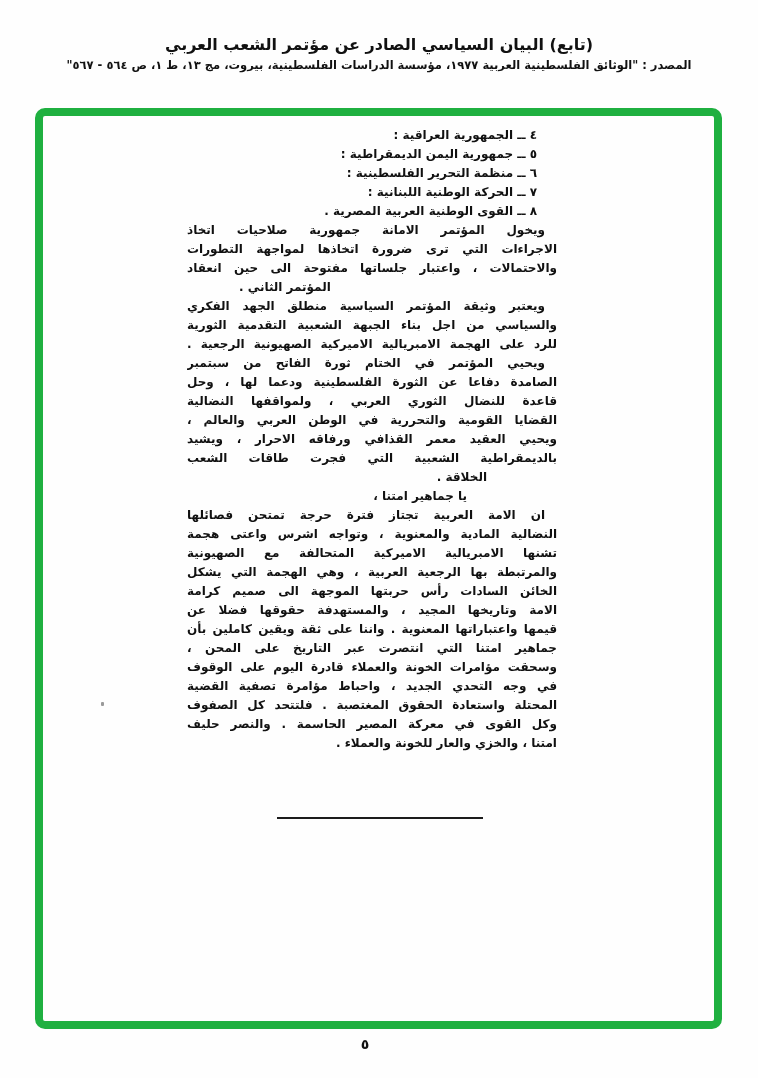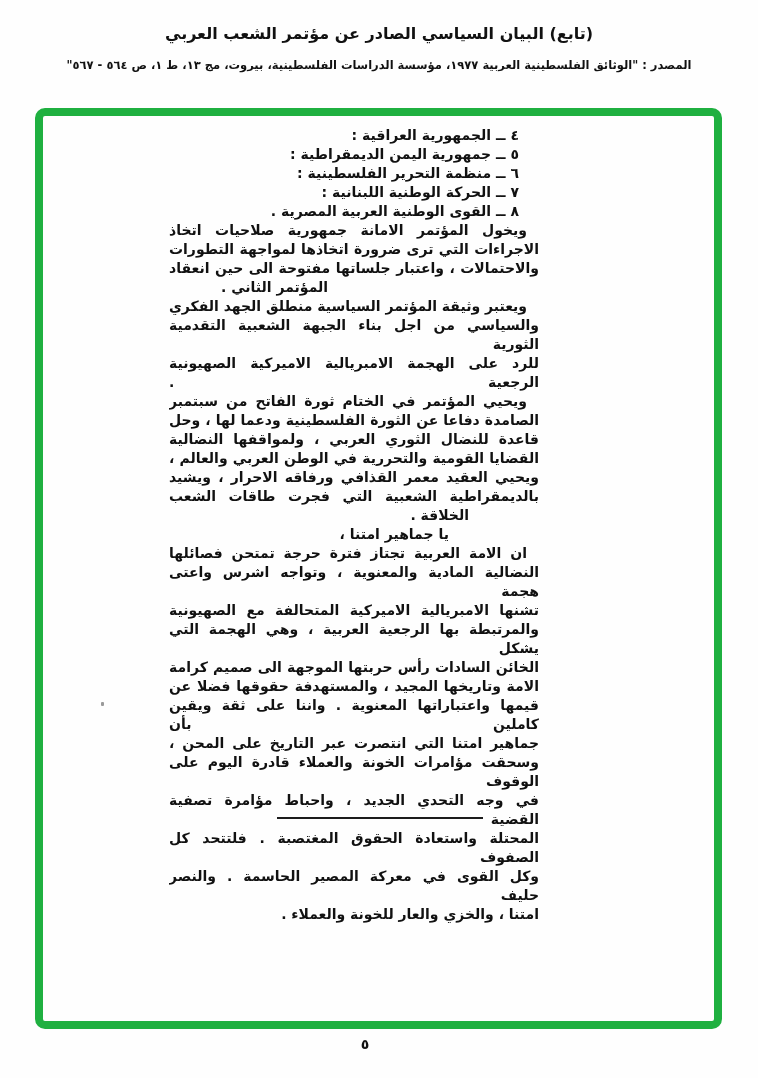--- a/index.html
+++ b/index.html
@@ -3,41 +3,41 @@
 <meta charset="utf-8">
 <style>
   html,body{margin:0;padding:0;}
   .page{
     position:relative; width:758px; height:1078px;
     background:#fefefe; overflow:hidden;
     font-family:"DejaVu Sans", sans-serif;
     color:#111;
   }
   .doc-title{
-    position:absolute; top:24px; left:0; width:758px;
+    position:absolute; top:35px; left:0; width:758px;
     text-align:center; direction:rtl;
     font-size:16px; font-weight:bold; letter-spacing:0;
   }
   .doc-source{
     position:absolute; top:58px; left:0; width:758px;
     text-align:center; direction:rtl;
     font-size:11.5px; font-weight:bold;
   }
   .frame{
     position:absolute; left:35px; top:108px;
     width:687px; height:921px;
     box-sizing:border-box;
     border:8px solid #1fb040;
     border-radius:10px;
     background:transparent;
   }
   .textcol{
-    position:absolute; left:169px; top:126px; width:370px;
+    position:absolute; left:187px; top:126px; width:370px;
     direction:rtl;
-    font-size:14px; font-weight:bold; line-height:19px;
+    font-size:12px; font-weight:bold; line-height:19px;
   }
   .ln{ width:370px; box-sizing:border-box; overflow:hidden; white-space:normal; }
   .a-list  { text-align:right; padding-right:20px; }
   .a-first { text-align:justify; text-align-last:justify; padding-right:12px; }
   .a-full  { text-align:justify; text-align-last:justify; }
   .a-left  { text-align:left;  padding-left:52px; }
   .a-ind70 { text-align:right; padding-right:70px; }
   .a-call  { text-align:right; padding-right:90px; }
   .a-right { text-align:right; }
   .divider{

